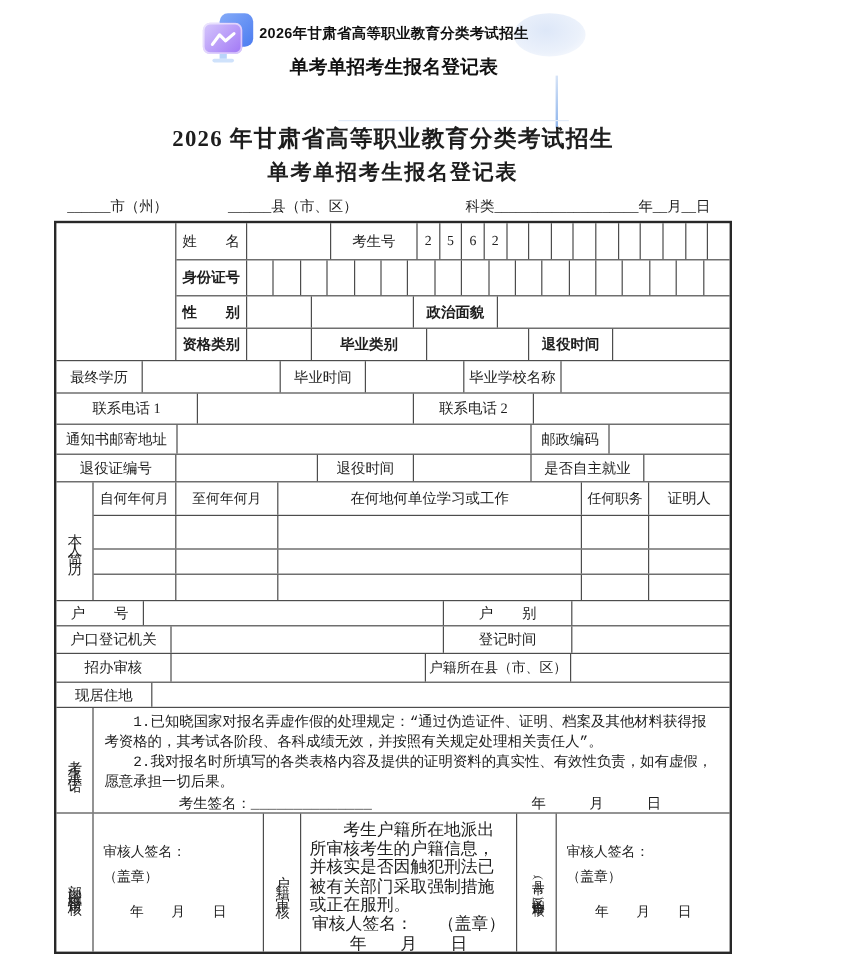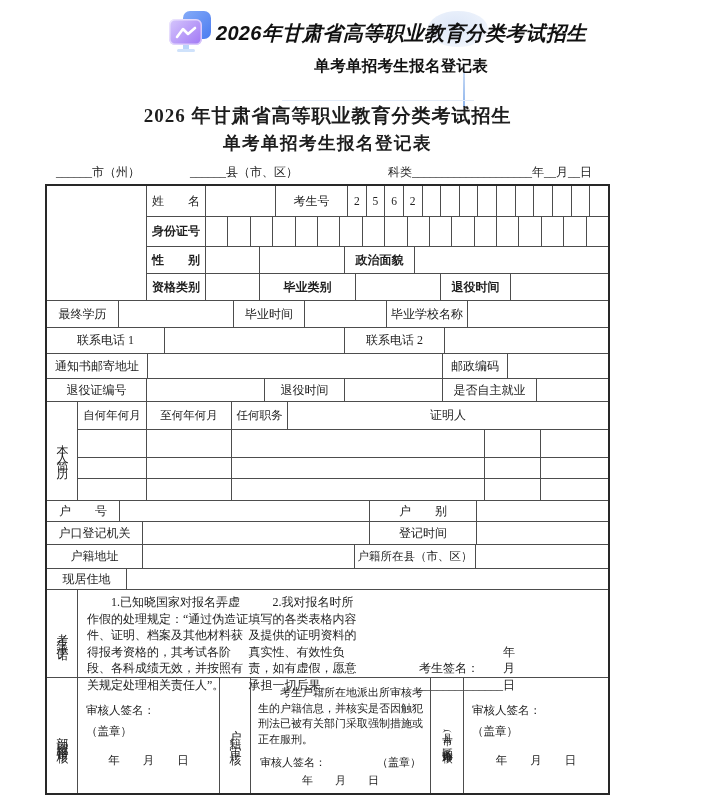--- a/index.html
+++ b/index.html
@@ -22,22 +22,22 @@
   .header-card{position:absolute;left:167px;top:11px;display:flex;align-items:flex-start;z-index:2;}
   .app-icon{position:relative;width:47px;height:46px;flex:0 0 auto;}
   .icon-back{position:absolute;right:3px;top:0;width:28px;height:28px;border-radius:7px;
     background:linear-gradient(135deg,#85abf8,#4b7cf0);}
   .icon-screen{position:absolute;left:2px;top:8px;width:33px;height:26px;border-radius:6px;
     background:linear-gradient(135deg,#d6c8fc,#a076f5);box-shadow:inset 0 0 0 1.5px rgba(255,255,255,.55);
     display:flex;align-items:center;justify-content:center;}
   .icon-neck{position:absolute;left:16px;top:34px;width:6px;height:4px;background:#b9d4fa;}
   .icon-base{position:absolute;left:10px;top:38px;width:18px;height:3px;border-radius:2px;background:#cfe2fb;}
   .app-titles{margin-top:9px;margin-left:2px;}
-  .app-t1{font-family:"Liberation Sans","DejaVu Sans",sans-serif;font-weight:700;font-size:20px;
-    color:#111;letter-spacing:.3px;white-space:nowrap;font-style:italic;}
+  .app-t1{font-family:"Liberation Sans","DejaVu Sans",sans-serif;font-weight:700;font-size:12px;
+    color:#111;letter-spacing:.3px;white-space:nowrap;}
   .app-t2{font-family:"Liberation Sans","DejaVu Sans",sans-serif;font-weight:700;font-size:15.5px;
     color:#111;text-align:center;margin-top:9px;letter-spacing:.3px;}
 
   
   .doc{position:absolute;left:45px;top:103px;width:565px;}
   .doc-t1{text-align:center;font-weight:700;font-size:19px;letter-spacing:1px;}
   .doc-t2{text-align:center;font-weight:700;font-size:17.5px;letter-spacing:1.5px;margin-top:2px;}
   .meta{display:flex;align-items:flex-end;margin-top:9px;padding-left:11px;font-size:12px;height:17px;}
   .m-county{margin-left:50px;}
   .m-subject{margin-left:90px;}
@@ -71,32 +71,32 @@
   .rrows .frow:not(:first-child){border-top:1px solid var(--ln);}
   .rrows .frow > .c:first-child{border-left:none;}
 
   .ls8{letter-spacing:8px;}
   .ls5{letter-spacing:5px;}
   .ls3{letter-spacing:3px;}
   .ls0{letter-spacing:1px;font-size:10.5px;}
   .s{font-size:11.5px;}
 
   
-  .pl-body{padding:4px 9px 2px 9px;font-size:12px;line-height:16.5px;display:flex;flex-direction:row;}
+  .pl-body{padding:4px 9px 2px 9px;font-size:12px;line-height:16.5px;display:flex;flex-direction:column;font-family:Liberation Mono, monospace;}
   .pp{text-indent:2em;white-space:normal;}
   .pl-sign{display:flex;align-items:flex-end;margin-top:2px;font-size:12px;}
   .pl-sign-label{margin-left:62px;}
   .pl-date{margin-left:auto;margin-right:48px;}
 
   
   .au-sign{display:flex;flex-direction:column;justify-content:center;width:100%;height:100%;
     padding:6px 8px;font-size:11.5px;line-height:21px;}
   .au-date{text-align:center;margin-top:8px;}
   .au-text{display:flex;flex-direction:column;justify-content:flex-start;width:100%;height:100%;
-    padding:7px 7px 5px 7px;font-size:11px;line-height:15.5px;}
+    padding:7px 7px 5px 7px;font-size:14px;line-height:15.5px;}
   .au-p{text-indent:2em;white-space:normal;}
   .au-row{display:flex;justify-content:space-between;margin-top:auto;padding:0 2px;}
   .au-date2{text-align:center;margin-top:2px;}
   .audit .c{align-items:stretch;}
   .audit .vc{align-items:center;}
 </style>
 </head>
 <body>
 
 <div class="screen">
@@ -231,20 +231,21 @@
         <div class="c" style="width:94px">是否自主就业</div>
         <div class="c fx"></div>
       </div>
 
       <div class="flexsec">
         <div class="vcell ls8" style="width:30px">本人简历</div>
         <div class="content rrows">
           <div class="frow" style="height:27px">
             <div class="c s" style="width:68px">自何年何月</div>
             <div class="c s" style="width:85px">至何年何月</div>
+            <div class="c" style="width:253px">在何地何单位学习或工作</div>
             <div class="c s" style="width:56px">任何职务</div>
             <div class="c fx">证明人</div>
           </div>
           <div class="frow" style="height:28px">
             <div class="c" style="width:68px"></div>
             <div class="c" style="width:85px"></div>
             <div class="c" style="width:253px"></div>
             <div class="c" style="width:56px"></div>
             <div class="c fx"></div>
           </div>
@@ -271,21 +272,21 @@
         <div class="c" style="width:107px">户　　别</div>
         <div class="c fx"></div>
       </div>
       <div class="frow" style="height:23px">
         <div class="c" style="width:95px">户口登记机关</div>
         <div class="c" style="width:227px"></div>
         <div class="c" style="width:107px">登记时间</div>
         <div class="c fx"></div>
       </div>
       <div class="frow" style="height:24px">
-        <div class="c" style="width:95px">户籍地址</div>
+        <div class="c" style="width:95px">招办审核</div>
         <div class="c" style="width:212px"></div>
         <div class="c s" style="width:121px">户籍所在县（市、区）</div>
         <div class="c fx"></div>
       </div>
       <div class="frow" style="height:21px">
         <div class="c" style="width:79px">现居住地</div>
         <div class="c fx"></div>
       </div>
 
       <div class="flexsec" style="height:88px">

